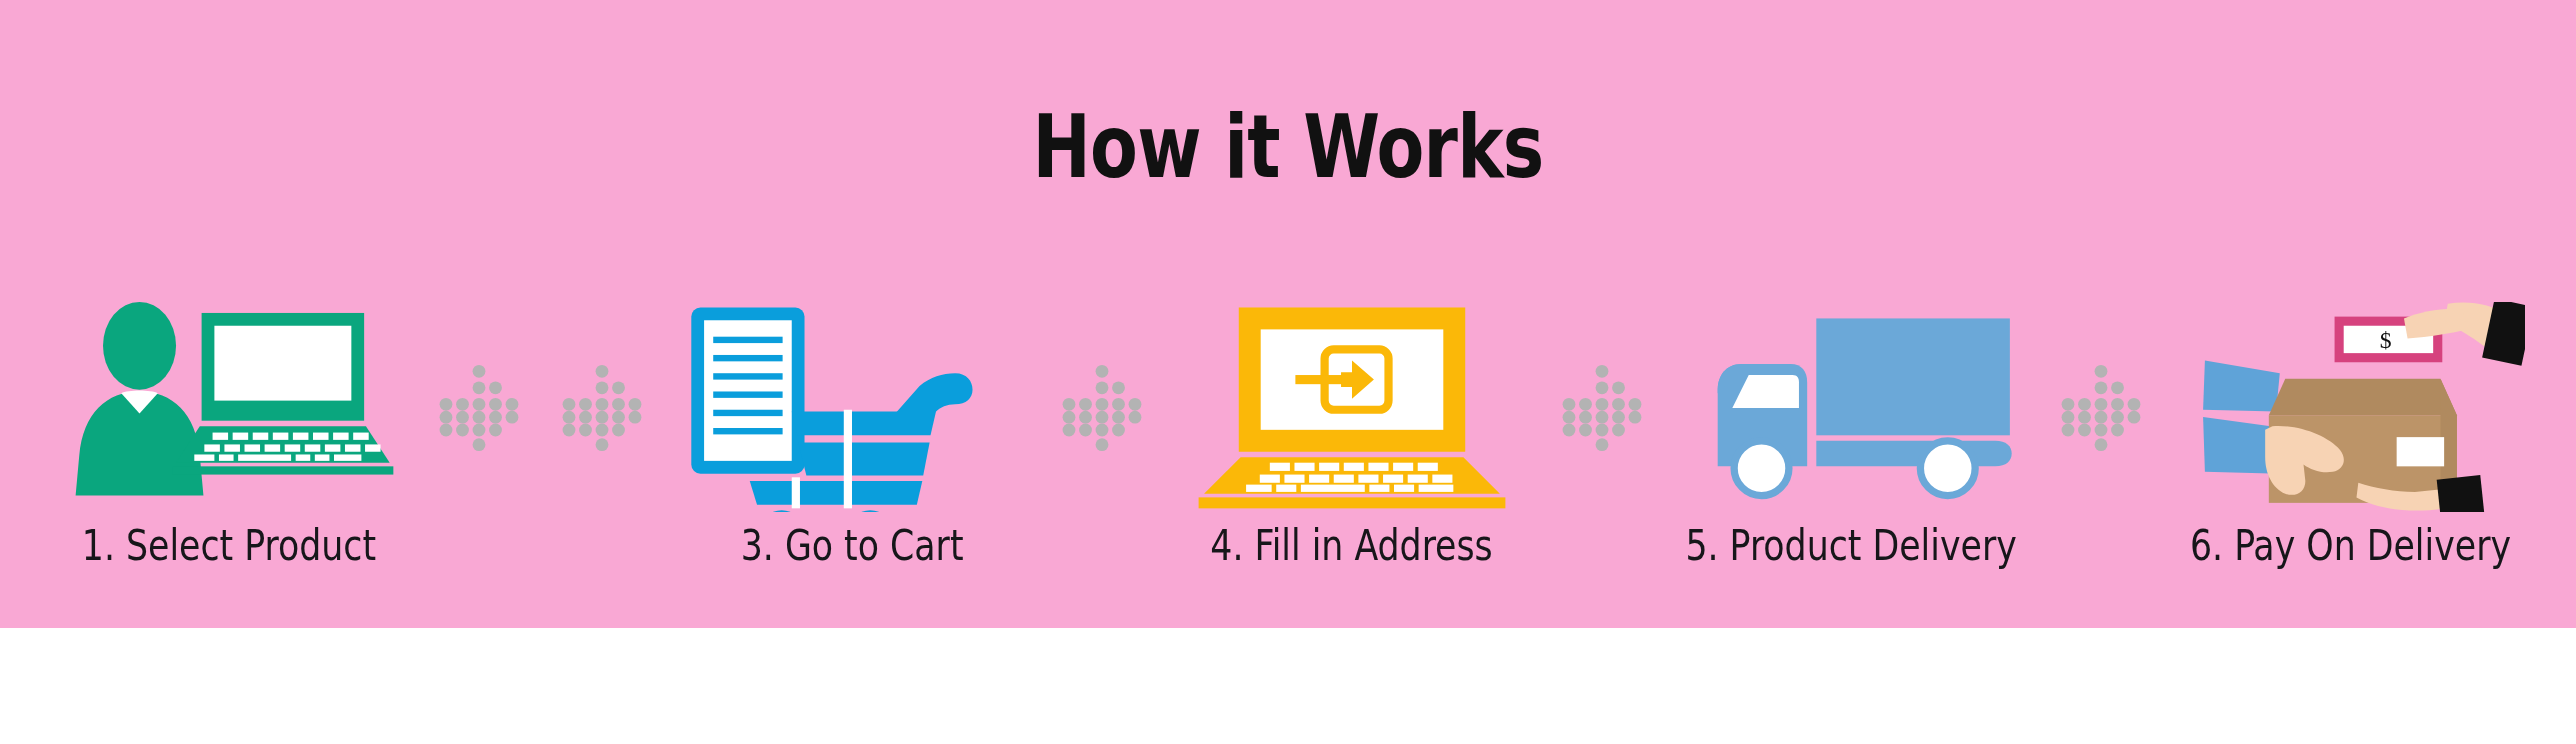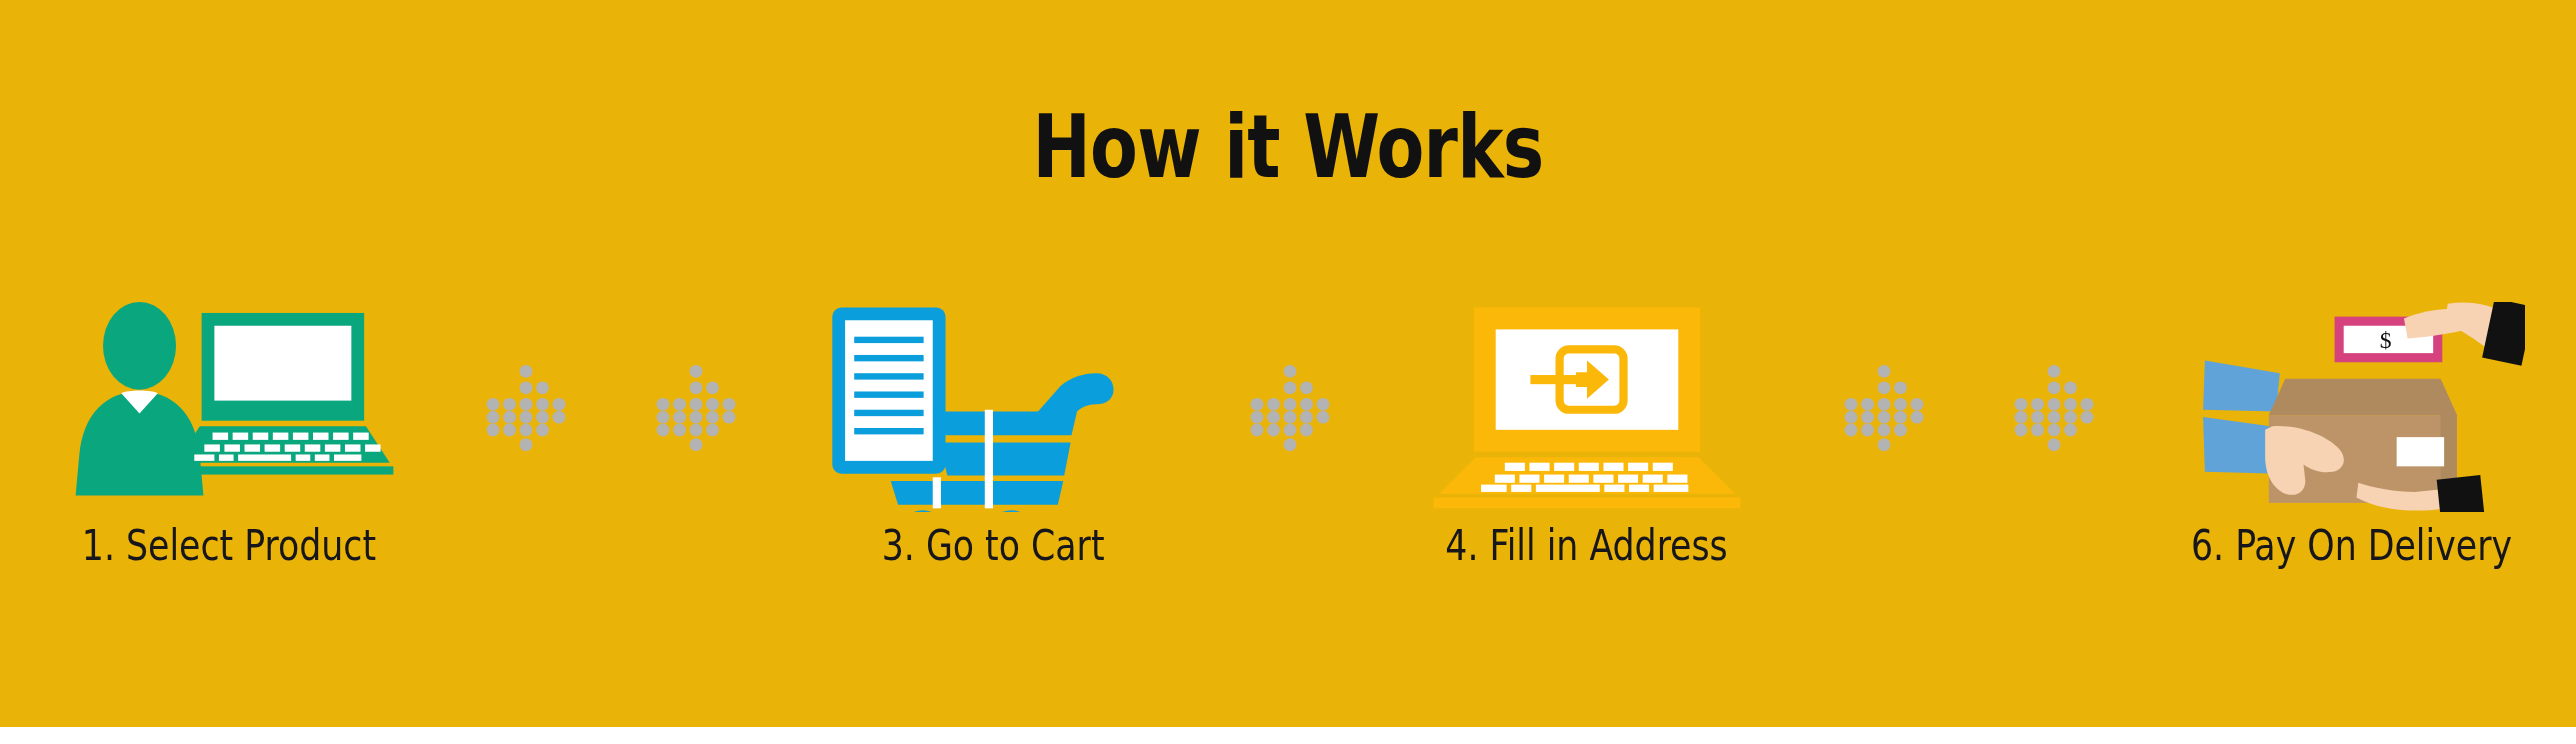--- a/index.html
+++ b/index.html
@@ -10,22 +10,22 @@
   }
   body {
     width: 2576px;
     height: 745px;
     font-family: "Liberation Sans", sans-serif;
     overflow: hidden;
   }
   #page {
     position: relative;
     width: 2576px;
-    height: 727px;
-    background: #eab308;
+    height: 628px;
+    background: #f9a8d4;
   }
 
   
   #title {
     position: absolute;
     top: 99px;
     left: 0;
     width: 2576px;
     text-align: center;
     font-family: "DejaVu Sans Condensed", "Liberation Sans Narrow", "Liberation Sans", sans-serif;
@@ -332,20 +332,44 @@
             <circle cx="84" cy="58" r="7"></circle>
           <circle cx="12" cy="72" r="7"></circle>
             <circle cx="30" cy="72" r="7"></circle>
             <circle cx="48" cy="72" r="7"></circle>
             <circle cx="66" cy="72" r="7"></circle>
           <circle cx="48" cy="88" r="7"></circle>
         </g>
       </svg>
     </div>
 
+    <div class="step">
+      <div class="icon-box">
+        <svg width="348" height="210" viewBox="0 0 380 230">
+          <g fill="#6ba8d8">
+
+            <rect x="152" y="18" width="212" height="128"></rect>
+
+            <path d="M152 152 L348 152 C360 152 366 158 366 166 C366 174 360 180 348 180 L152 180 Z"></path>
+
+            <path d="M44 96 C44 80 54 68 70 68 L124 68 C136 68 142 76 142 88 L142 180 L44 180 Z"></path>
+
+            <path d="M44 100 L76 68 L70 68 C54 68 44 80 44 96 Z"></path>
+
+            <path d="M78 80 L126 80 C131 80 133 83 133 88 L133 116 L60 116 Z" fill="#ffffff"></path>
+          </g>
+
+          <g>
+            <circle cx="92" cy="182" r="30" fill="#ffffff" stroke="#6ba8d8" stroke-width="8"></circle>
+            <circle cx="296" cy="182" r="30" fill="#ffffff" stroke="#6ba8d8" stroke-width="8"></circle>
+          </g>
+        </svg>
+      </div>
+      <div class="step-label">5. Product Delivery</div>
+    </div>
 
     <div class="sep">
       <svg width="88" height="88" viewBox="0 0 96 96">
         <g fill="#b3b3b3">
           <circle cx="48" cy="8" r="7"></circle>
           <circle cx="48" cy="26" r="7"></circle>
             <circle cx="66" cy="26" r="7"></circle>
           <circle cx="12" cy="44" r="7"></circle>
             <circle cx="30" cy="44" r="7"></circle>
             <circle cx="48" cy="44" r="7"></circle>

